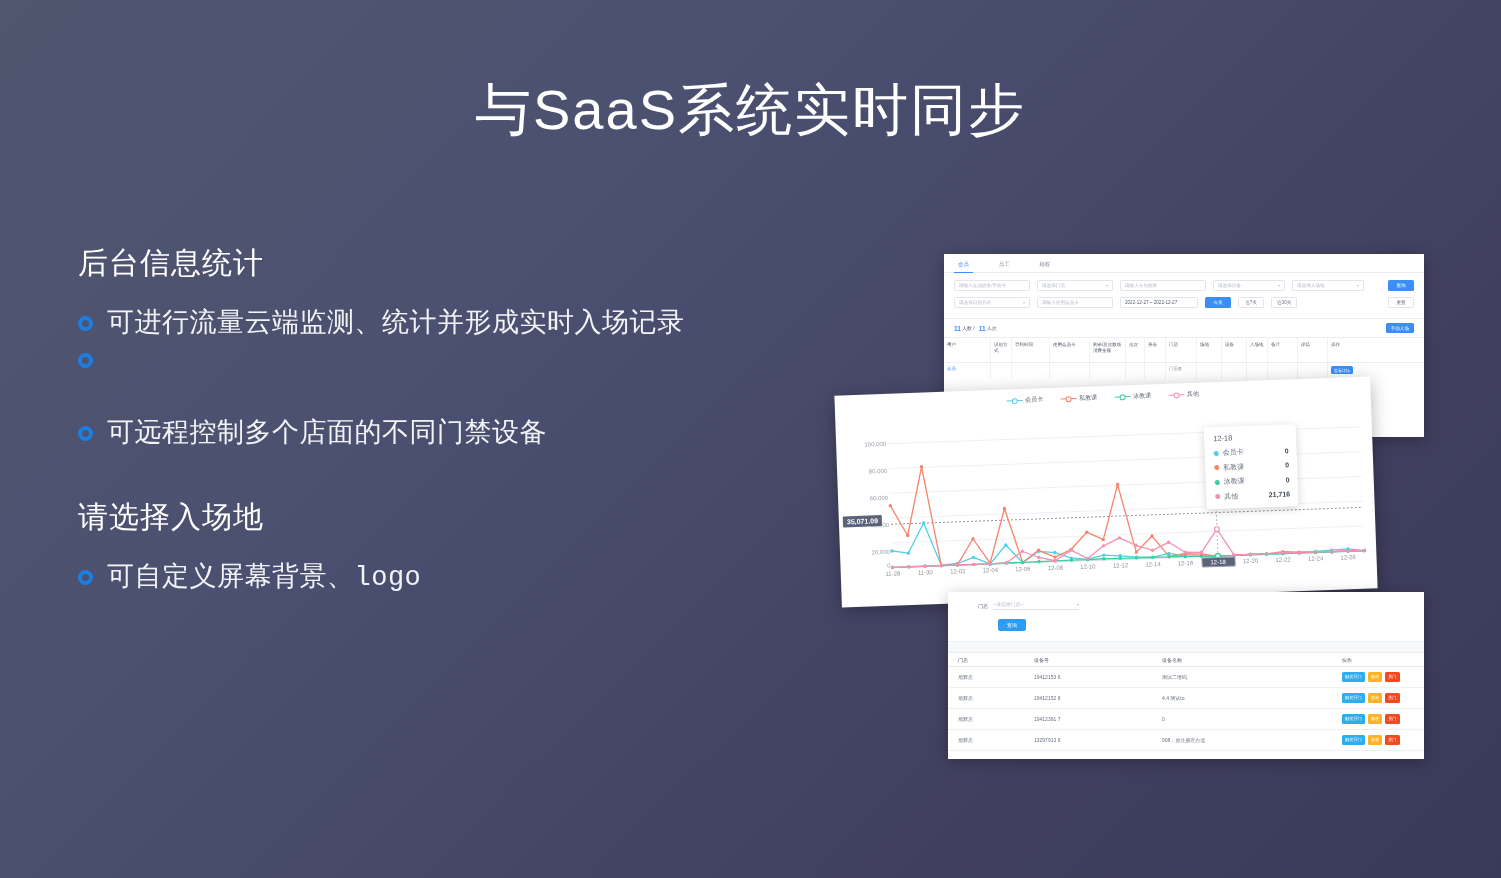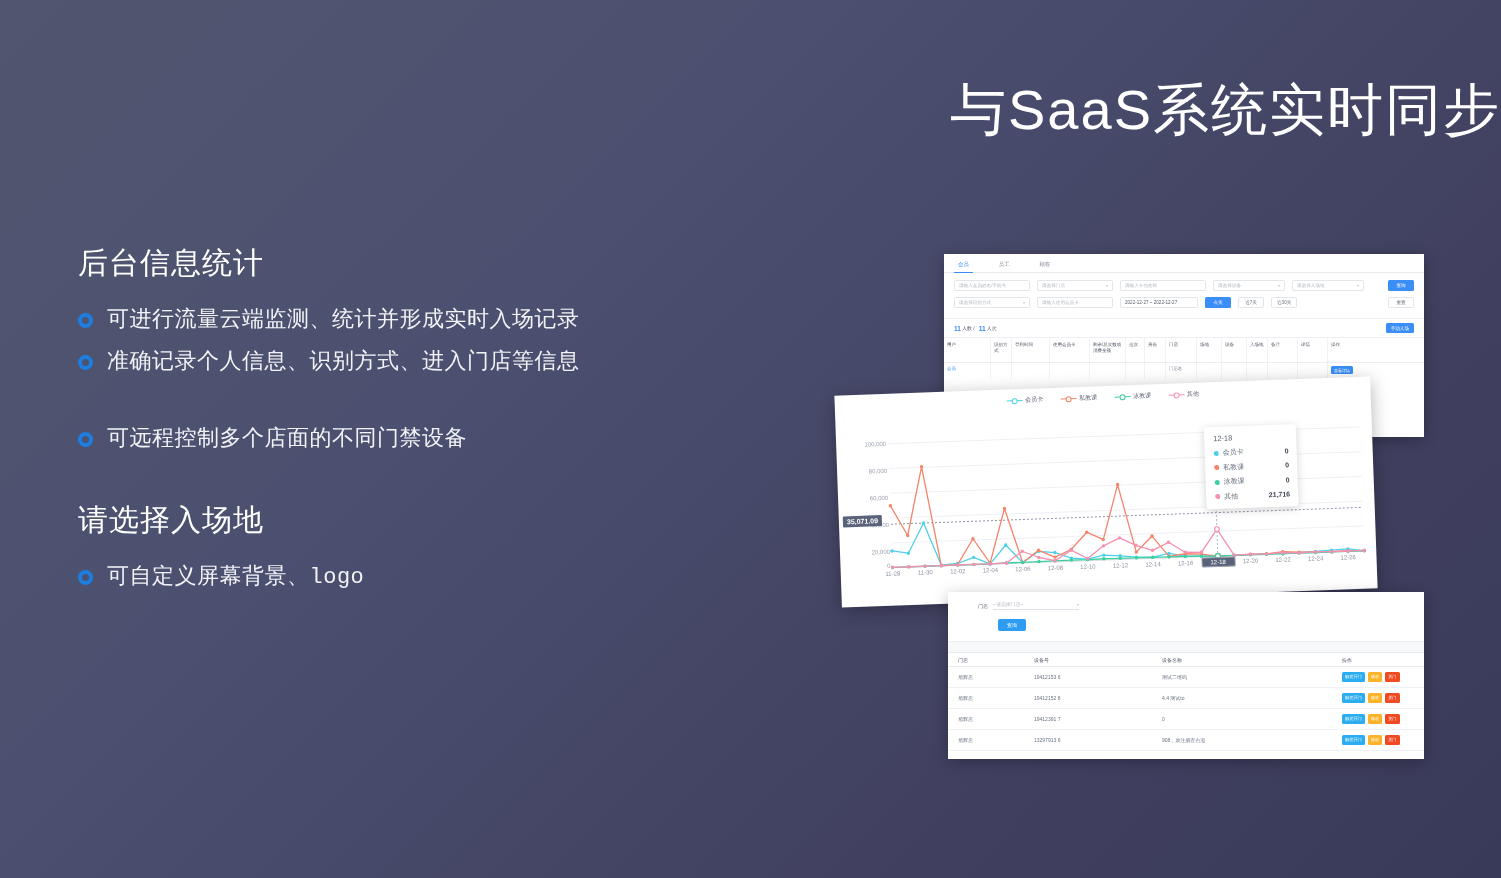--- a/index.html
+++ b/index.html
@@ -10,21 +10,21 @@
     position: relative;
     color: #fff;
   }
 
   
   .page-title {
     position: absolute;
     top: 78px;
     left: 0;
     width: 1501px;
-    text-align: right;
+    text-align: center;
     font-size: 56px;
     font-weight: 400;
     letter-spacing: 2px;
     color: #ffffff;
     line-height: 1.15;
   }
 
   
   .features {
     position: absolute;
@@ -38,21 +38,21 @@
     font-size: 30px;
     font-weight: 400;
     color: #ffffff;
     letter-spacing: 1px;
     margin-bottom: 20px;
   }
   .feature-item {
     display: flex;
     align-items: center;
     margin-bottom: 12px;
-    font-size: 22px;
+    font-size: 27px;
     color: #f2f3f7;
     letter-spacing: 0.5px;
   }
   .feature-item:last-child { margin-bottom: 0; }
   .bullet-ring {
     flex: 0 0 auto;
     width: 15px;
     height: 15px;
     border-radius: 50%;
     border: 4px solid #1d7ee2;
@@ -237,21 +237,20 @@
 <div class="features">
 
   <div class="feature-block">
     <div class="feature-heading">后台信息统计</div>
     <div class="feature-item">
       <span class="bullet-ring"></span>
       <span>可进行流量云端监测、统计并形成实时入场记录</span>
     </div>
     <div class="feature-item">
       <span class="bullet-ring"></span>
-      <span>准确记录个人信息、识别方式、进入门店等信息</span>
     </div>
   </div>
 
   <div class="feature-block">
     <div class="feature-item">
       <span class="bullet-ring"></span>
       <span>可远程控制多个店面的不同门禁设备</span>
     </div>
   </div>
 

